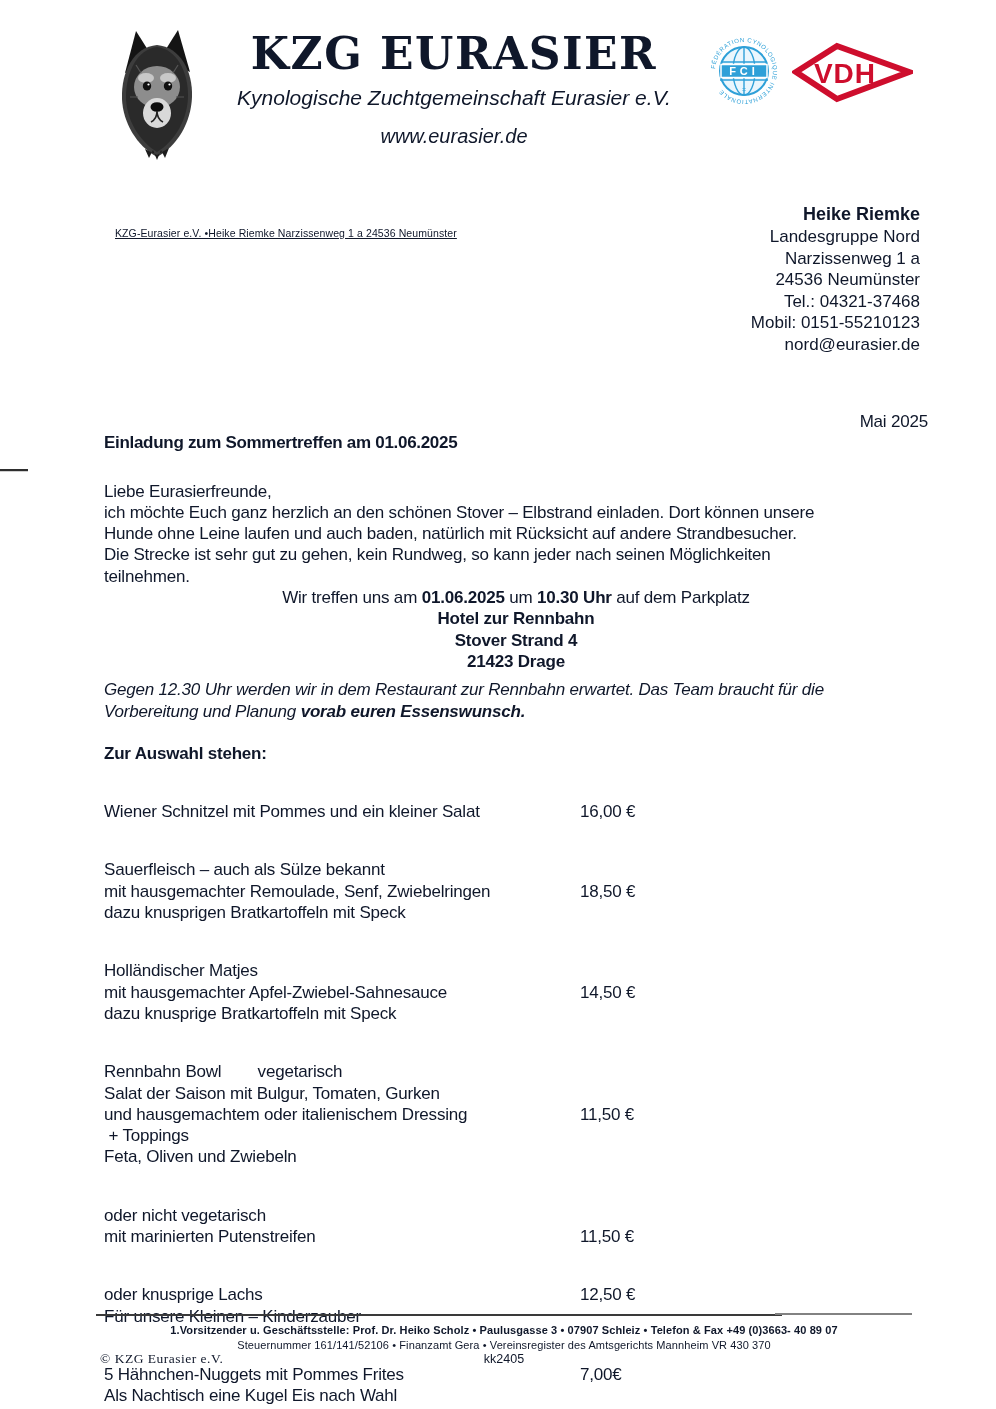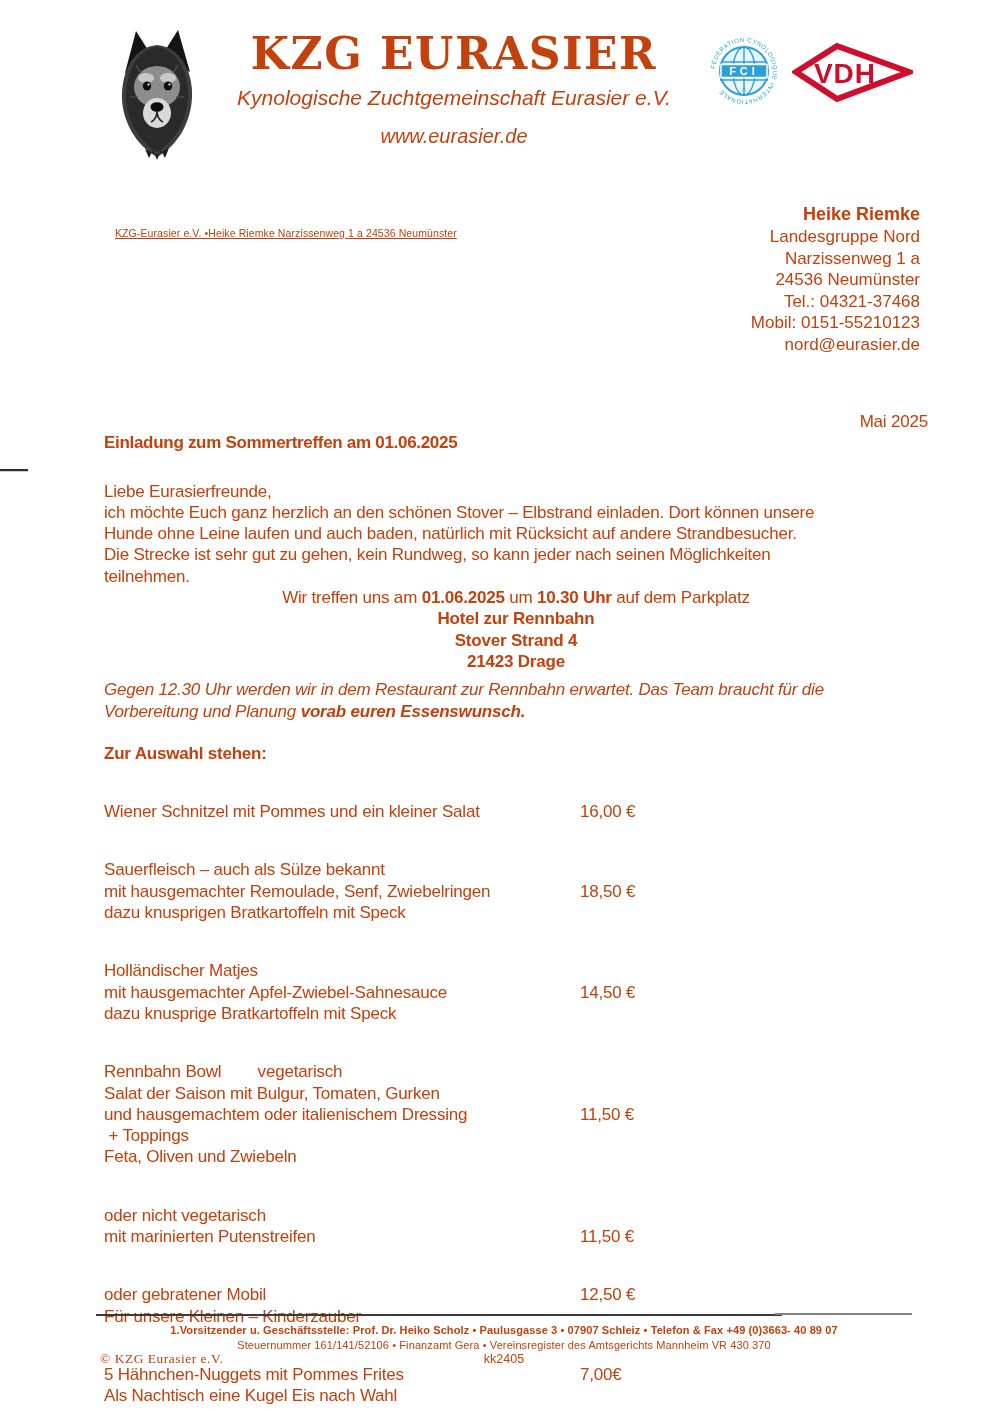--- a/index.html
+++ b/index.html
@@ -1,20 +1,20 @@
 <!DOCTYPE html>
 <html lang="de"><head>
 <meta charset="utf-8">
 <style>
   html,body{margin:0;padding:0;background:#777;}
   .page{
     position:relative;width:996px;height:1409px;margin:0 auto;
     background:#fff;overflow:hidden;
     font-family:"Liberation Sans","DejaVu Sans",sans-serif;
-    color:#c2410c;
+    color:#0f172a;
   }
   
   .dog-logo{position:absolute;left:112px;top:27px;width:90px;height:136px;}
   .title-block{position:absolute;left:228px;top:30px;width:452px;text-align:center;}
   .org-title{
     font-family:"DejaVu Serif","Liberation Serif",serif;
     font-weight:bold;font-size:44px;line-height:48px;letter-spacing:1.5px;white-space:nowrap;
   }
   .org-subtitle{
     font-style:italic;font-size:21px;line-height:24px;margin-top:8px;white-space:nowrap;
@@ -181,21 +181,21 @@
           <div class="line"> + Toppings</div>
           <div class="line">Feta, Oliven und Zwiebeln</div>
           <span class="menu-price" style="top: 42.6px;">11,50 €</span>
         </div>
         <div class="menu-item">
           <div class="line">oder nicht vegetarisch</div>
           <div class="line">mit marinierten Putenstreifen</div>
           <span class="menu-price" style="top: 21.3px;">11,50 €</span>
         </div>
         <div class="menu-item">
-          <div class="line">oder gebratener Mobil</div>
+          <div class="line">oder knusprige Lachs</div>
           <div class="line">Für unsere Kleinen – Kinderzauber</div>
           <span class="menu-price" style="top: 0px;">12,50 €</span>
         </div>
         <div class="menu-item">
           <div class="line">5 Hähnchen-Nuggets mit Pommes Frites</div>
           <div class="line">Als Nachtisch eine Kugel Eis nach Wahl</div>
           <span class="menu-price" style="top: 0px;">7,00€</span>
         </div>
       </div>
   </div>

